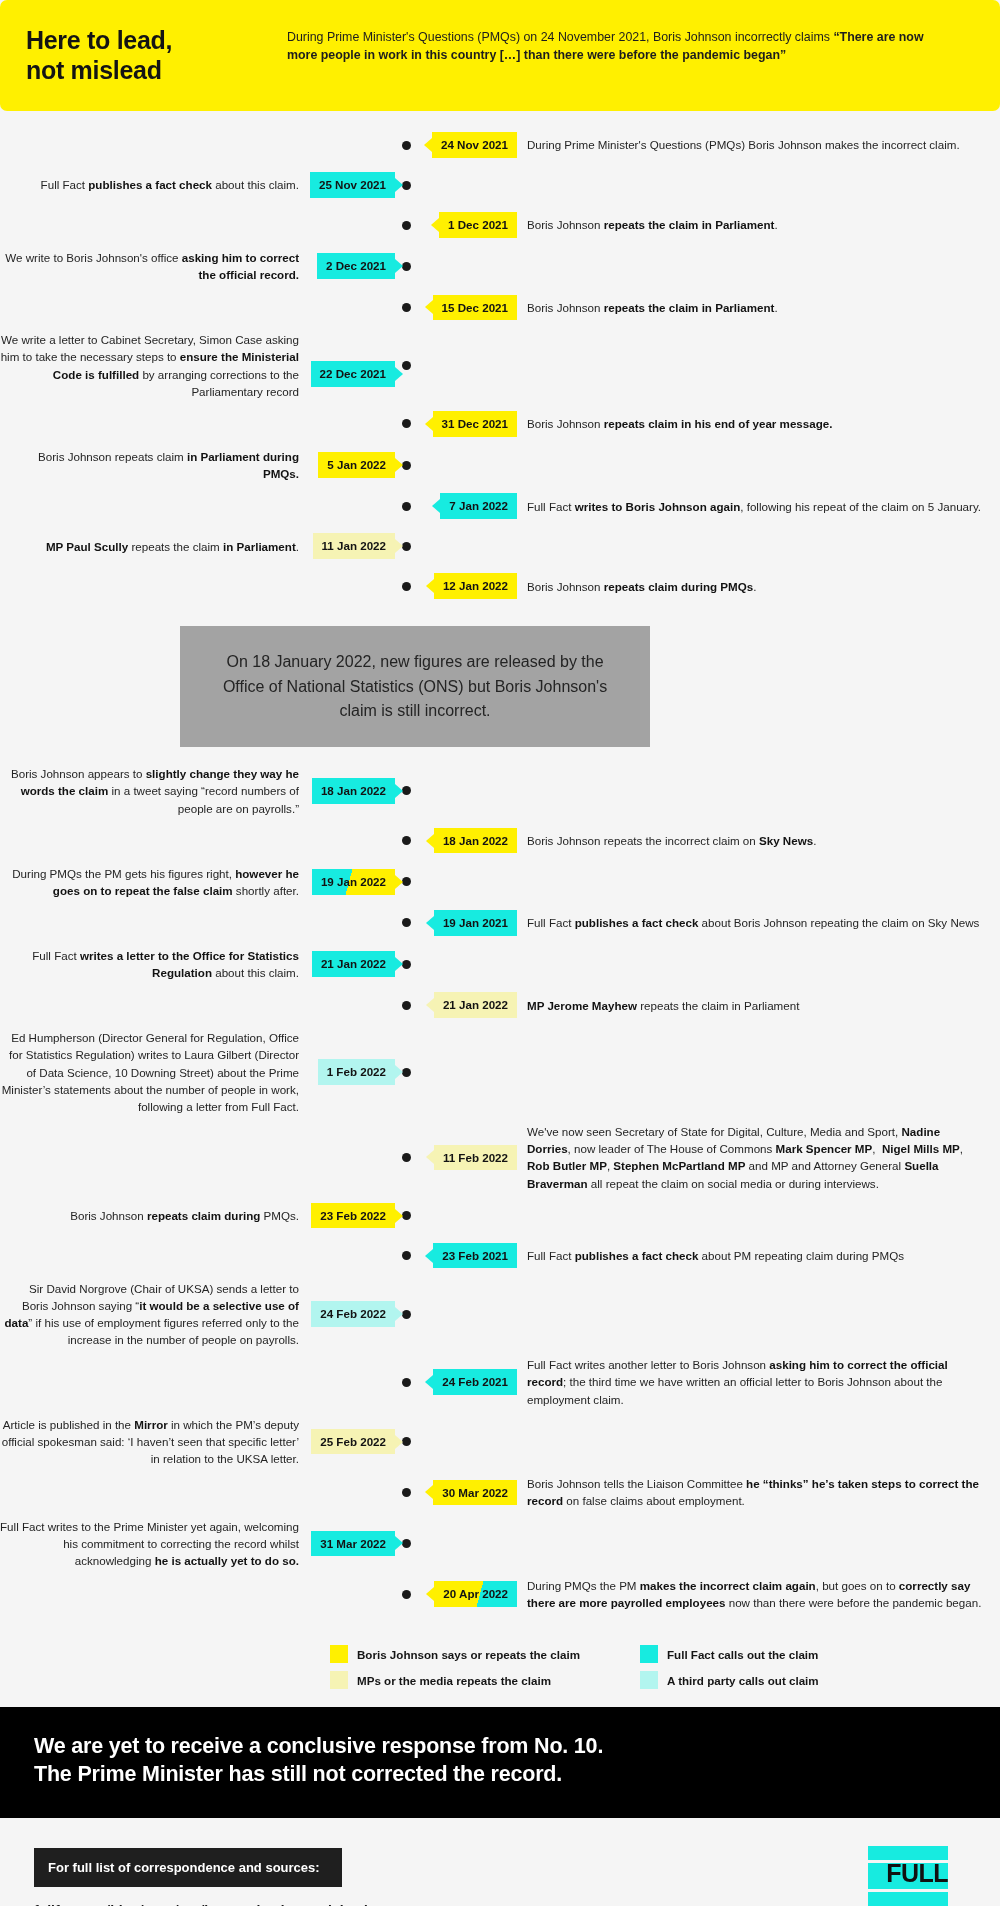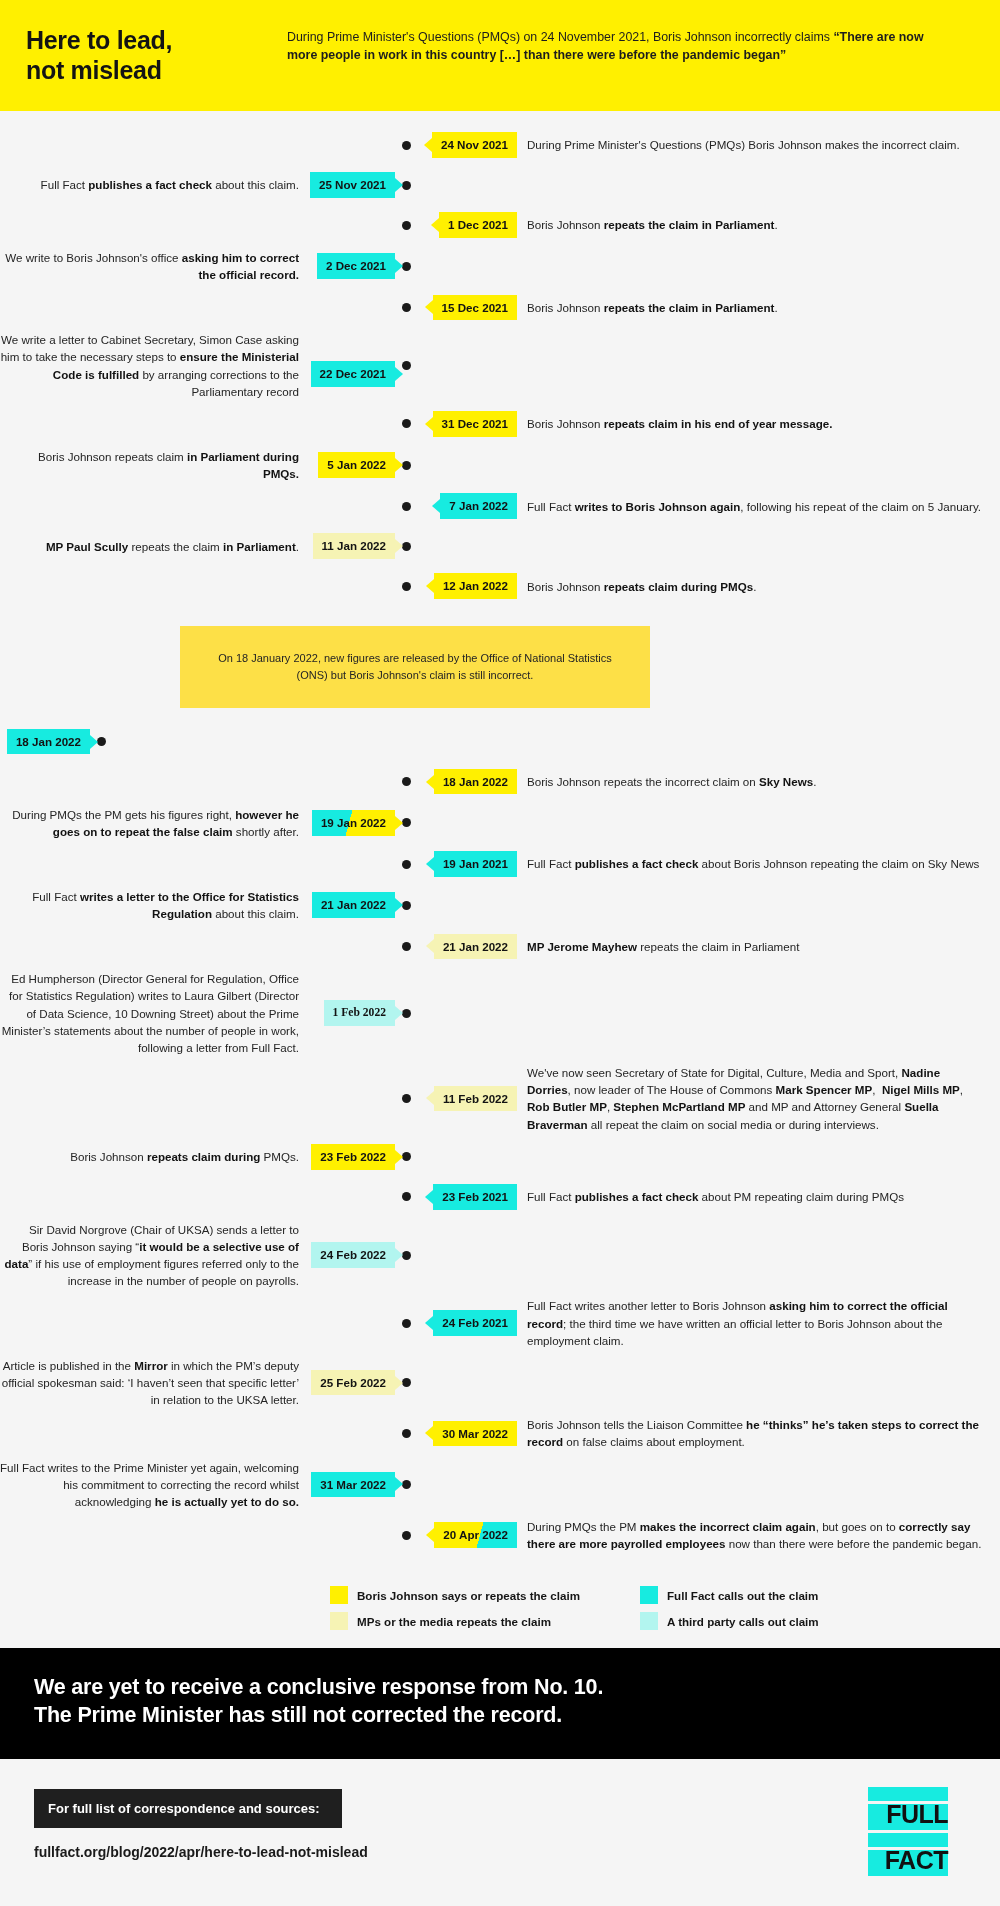--- a/index.html
+++ b/index.html
@@ -17,20 +17,21 @@
     overflow: hidden;
   }
 
   
   .header {
     background: #fff000;
     padding: 20px 26px 26px 26px;
     display: flex;
     align-items: flex-start;
     min-height: 110px;
+    border-radius: 7px;
   }
   .header-title {
     width: 255px;
     flex: 0 0 255px;
     font-size: 25px;
     font-weight: bold;
     line-height: 1.18;
     color: #141414;
     letter-spacing: -0.3px;
     padding-top: 6px;
@@ -143,24 +144,24 @@
     transform: translateY(-50%);
     border-top: 7px solid transparent;
     border-bottom: 7px solid transparent;
     border-right: 8px solid var(--tipcol);
   }
 
   
   .ons-note {
     width: 470px;
     margin: 20px auto 14px 180px;
-    background: #fde047;
+    background: #a3a3a3;
     padding: 24px 38px;
     text-align: center;
-    font-size: 11px;
+    font-size: 16px;
     line-height: 1.52;
     color: #242424;
   }
 
   
   .legend {
     display: flex;
     flex-wrap: wrap;
     padding: 22px 16px 18px 330px;
     column-gap: 28px;
@@ -380,20 +381,21 @@
         <div class="col-dot">
           <div class="dot"></div>
         </div>
         <div class="col-right-pill">
           <div class="pill right" style="background: rgb(255, 240, 0); --tipcol: #fff000;">12 Jan 2022</div>
         </div>
         <div class="col-right-text">Boris Johnson <b>repeats claim during PMQs</b>.</div>
       </div>
       <div class="ons-note">On 18 January 2022, new figures are released by the Office of National Statistics (ONS) but Boris Johnson's claim is still incorrect.</div>
       <div class="row">
+        <div class="col-left-text">Boris Johnson appears to <b>slightly change they way he words the claim</b> in a tweet saying “record numbers of people are on payrolls.”</div>
         <div class="col-left-pill">
           <div class="pill left" style="background: rgb(23, 235, 224); --tipcol: #17ebe0;">18 Jan 2022</div>
         </div>
         <div class="col-dot">
           <div class="dot"></div>
         </div>
         <div class="col-right-pill"></div>
         <div class="col-right-text"></div>
       </div>
       <div class="row">
@@ -447,21 +449,21 @@
           <div class="dot"></div>
         </div>
         <div class="col-right-pill">
           <div class="pill right" style="background: rgb(246, 243, 180); --tipcol: #f6f3b4;">21 Jan 2022</div>
         </div>
         <div class="col-right-text"><b>MP Jerome Mayhew</b> repeats the claim in Parliament</div>
       </div>
       <div class="row">
         <div class="col-left-text">Ed Humpherson (Director General for Regulation, Office for Statistics Regulation) writes to Laura Gilbert (Director of Data Science, 10 Downing Street) about the Prime Minister’s statements about the number of people in work, following a letter from Full Fact.</div>
         <div class="col-left-pill">
-          <div class="pill left" style="background: rgb(178, 245, 239); font-family: Liberation Serif, serif; --tipcol: #b2f5ef;">1 Feb 2022</div>
+          <div class="pill left" style="background: rgb(178, 245, 239); --tipcol: #b2f5ef;">1 Feb 2022</div>
         </div>
         <div class="col-dot">
           <div class="dot"></div>
         </div>
         <div class="col-right-pill"></div>
         <div class="col-right-text"></div>
       </div>
       <div class="row">
         <div class="col-left-text"></div>
         <div class="col-left-pill"></div>

